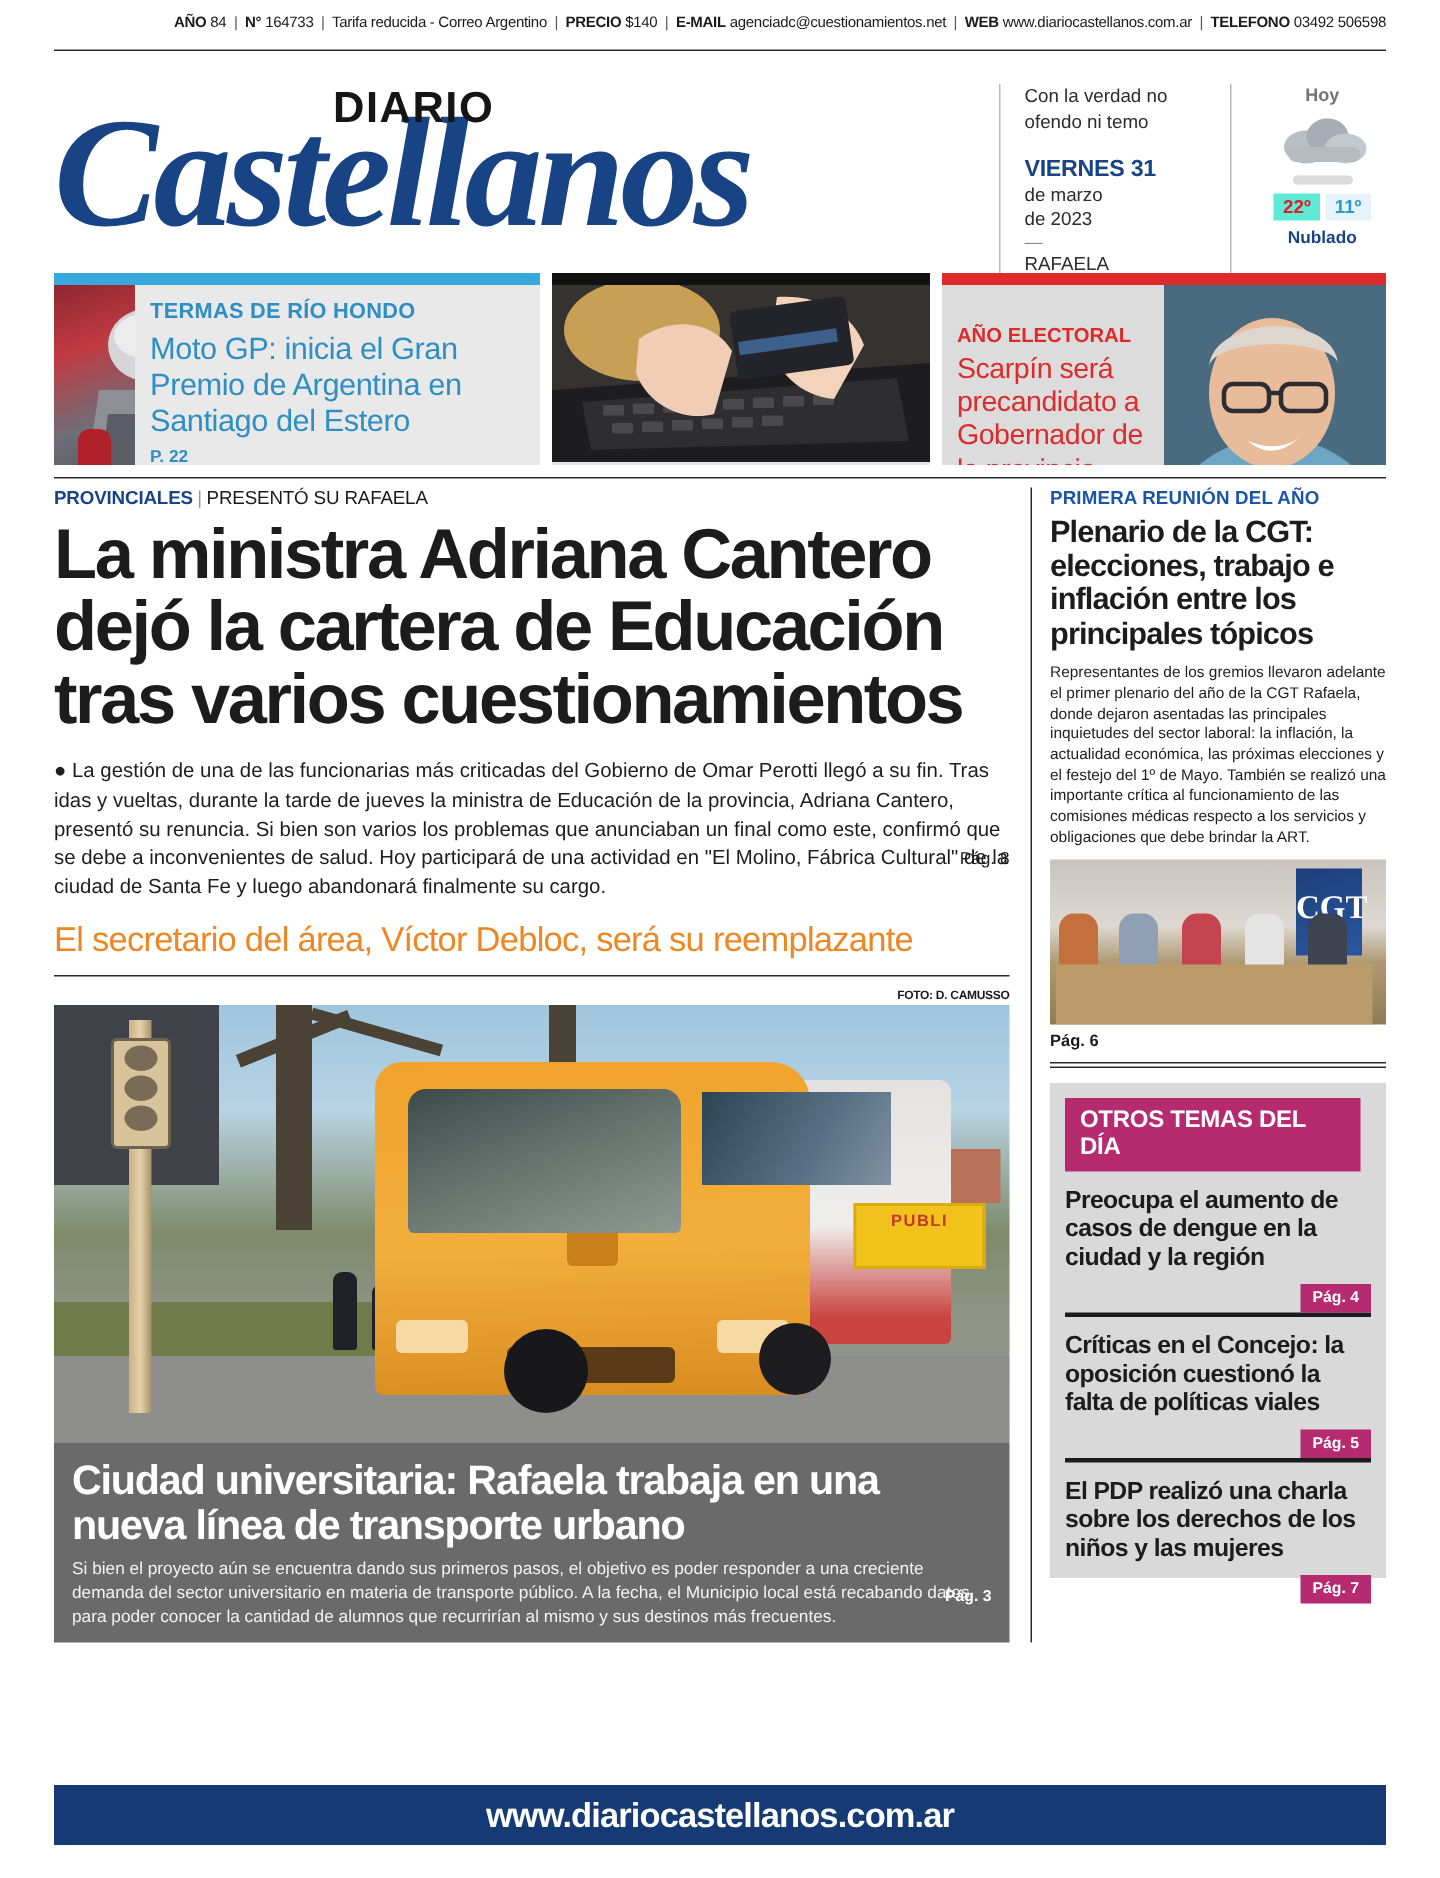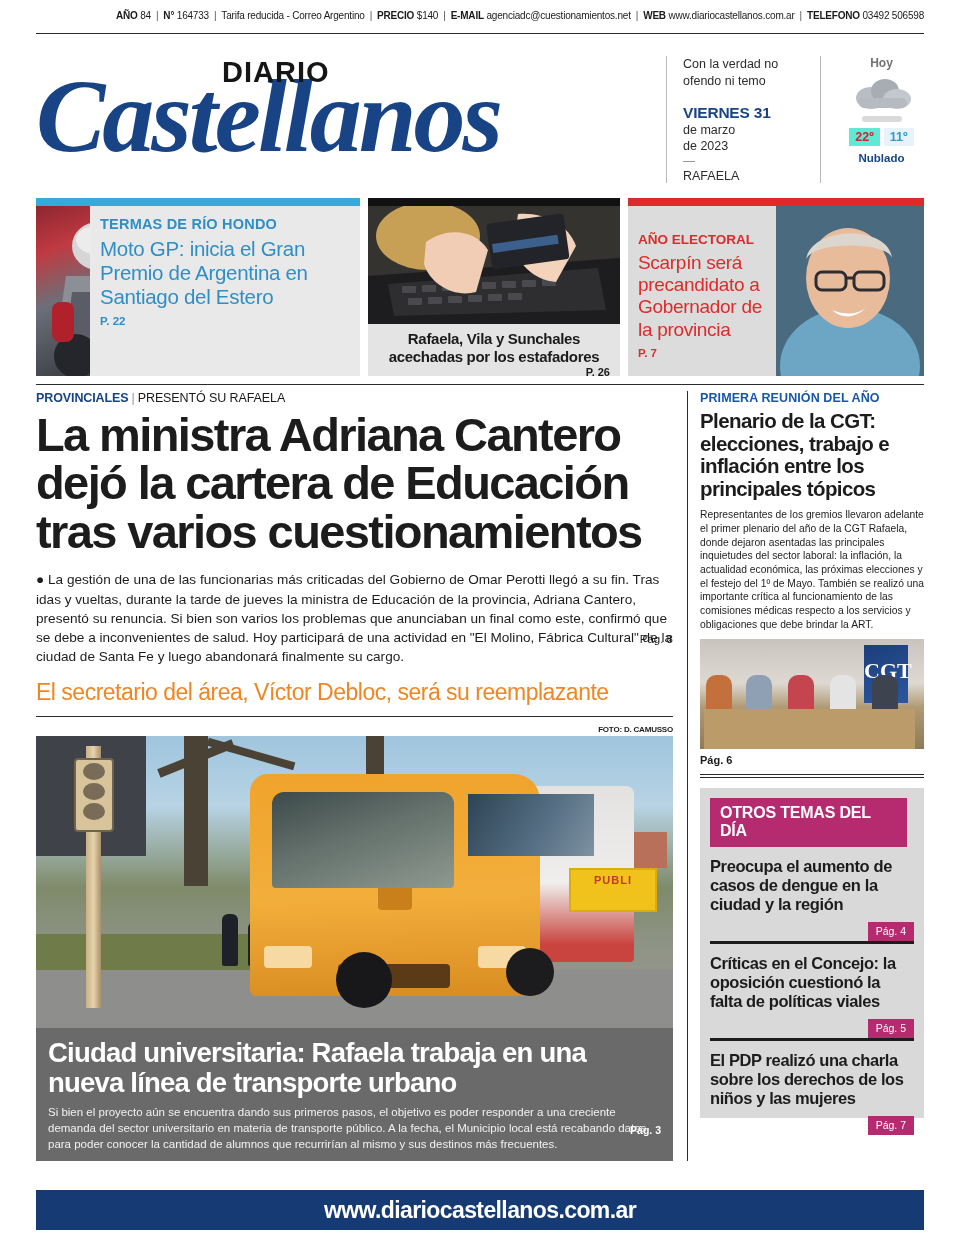--- a/index.html
+++ b/index.html
@@ -48,21 +48,21 @@
   .w-today { font-size: 12px; font-weight: 700; color: #737373; }
   .w-icon { margin: 6px auto 2px; }
   .w-shadow { width: 40px; height: 6px; background: #dadada; border-radius: 3px; margin: 2px auto 6px; }
   .w-temps { display: flex; gap: 4px; justify-content: center; }
   .w-max, .w-min { font-size: 12.5px; font-weight: 700; padding: 2px 6px; }
   .w-max { color: #d8202f; background: #5eead4; }
   .w-min { color: #2f9ad0; background: #e7f3fa; }
   .w-desc { font-size: 11.5px; font-weight: 700; color: #184486; margin-top: 6px; }
 
   
-  .teasers { display: flex; gap: 8px; margin-top: 24px; height: 178px; }
+  .teasers { display: flex; gap: 8px; margin-top: 8px; height: 128px; }
   .teaser { position: relative; overflow: hidden; }
   .t1 { width: 324px; background: #e9e9e9; }
   .t2 { width: 252px; background: #e4e4e4; }
   .t3 { width: 296px; background: #dcdcdc; }
   .t-topbar { height: 8px; }
   .t1 .t-topbar { background: #39a8dd; }
   .t2 .t-topbar { background: #111111; }
   .t3 .t-topbar { background: #dd2b2b; }
   .t-body { display: flex; height: 170px; }
 
@@ -169,21 +169,21 @@
 
   .otros { background: #d9d9d9; margin-top: 10px; padding: 0 0 10px; }
   .otros-head {
     background: #b62a70; color: #ffffff; font-size: 16px; font-weight: 700;
     padding: 6px 10px 7px; letter-spacing: -0.2px; display: inline-block; width: 197px;
     margin: 10px 0 0 10px;
   }
   .otros-item { padding: 10px 10px 0 10px; }
   .otros-title { font-size: 16.5px; font-weight: 700; line-height: 1.15; letter-spacing: -0.4px; color: #1c1c1c; }
   .otros-badge {
-    background: #b62a70; color: #fff; font-size: 10.5px; font-weight: 400;
+    background: #b62a70; color: #fff; font-size: 10.5px; font-weight: 700;
     padding: 3px 8px 4px; float: right; margin-top: 8px;
   }
   .otros-rule { clear: both; border-top: 3px solid #1c1c1c; margin: 12px 10px 0; }
 
   
   .footer {
     position: absolute; left: 36px; right: 36px; bottom: 22px;
     background: #163a74; height: 40px; display: flex; align-items: center; justify-content: center;
   }
   .footer-url { color: #ffffff; font-size: 23px; font-weight: 700; letter-spacing: -0.6px; }

